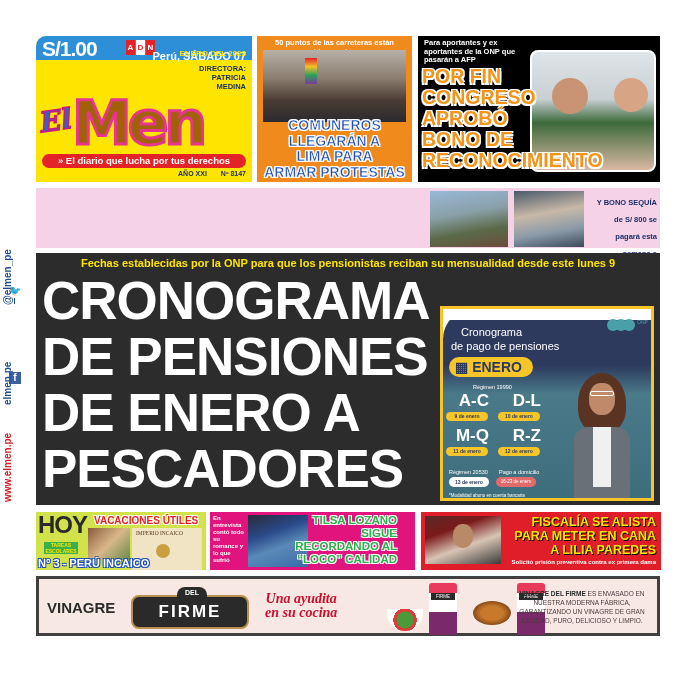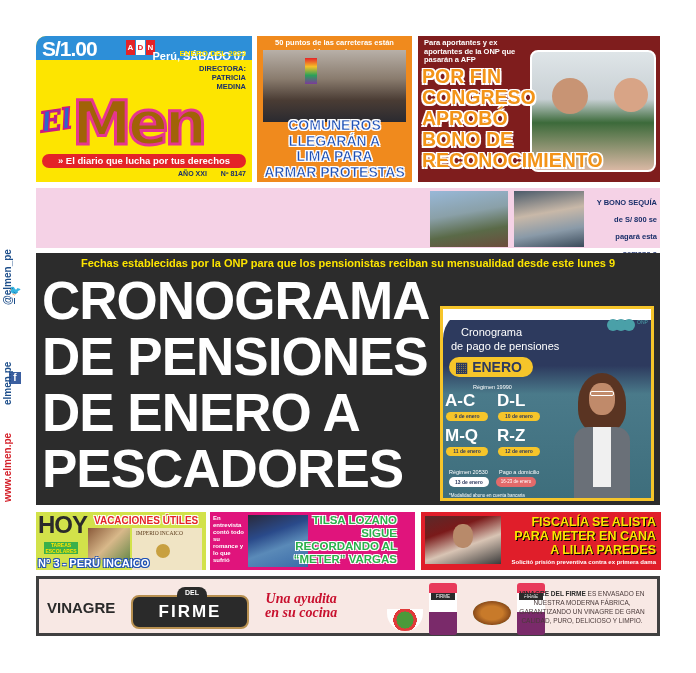--- a/index.html
+++ b/index.html
@@ -31,21 +31,21 @@
 .mast .num span{margin-left:14px}
 
 
 .comu{position:absolute;left:257px;top:36px;width:155px;height:146px;background:#f08a1d}
 .comu .kick{position:absolute;left:0;top:2px;width:155px;text-align:center;color:#fff;font-weight:bold;font-size:7.5px}
 .comu .photo{position:absolute;left:6px;top:14px;width:143px;height:72px;background:linear-gradient(180deg,#b8b0a8 0%,#8a7c6e 40%,#4a3c34 70%,#2a2a30 100%)}
 .comu .photo .flag{position:absolute;left:42px;top:8px;width:12px;height:26px;background:linear-gradient(180deg,#e42328,#f6c028,#2aa05a,#7d3a9a)}
 .comu .head{position:absolute;left:0;top:82px;width:155px;text-align:center;color:#1d4fb5;font-weight:900;font-size:14px;line-height:15.5px;-webkit-text-stroke:0.5px #fff;text-shadow:1px 1px 0 #fff,-1px -1px 0 #fff,1px -1px 0 #fff,-1px 1px 0 #fff}
 
 
-.cong{position:absolute;left:418px;top:36px;width:242px;height:146px;background:#7f1d1d}
+.cong{position:absolute;left:418px;top:36px;width:242px;height:146px;background:#000000}
 .cong .kick{position:absolute;left:6px;top:3px;color:#fff;font-weight:bold;font-size:7.5px;line-height:8.5px;width:110px}
 .cong .photo{position:absolute;left:112px;top:14px;width:126px;height:122px;background:linear-gradient(180deg,#dfe5e8 0%,#c8d0d4 40%,#3c6a3a 60%,#d9b8a4 100%);border-radius:8px;border:2px solid #fff}
 .cong .photo .p1{position:absolute;left:20px;top:26px;width:36px;height:36px;border-radius:50%;background:#c89474}
 .cong .photo .p2{position:absolute;left:82px;top:26px;width:34px;height:34px;border-radius:50%;background:#d8a486}
 .cong .head{position:absolute;left:4px;top:30px;color:#f39418;font-weight:900;font-size:19.5px;line-height:21px;text-shadow:1.5px 1.5px 0 #fff,-1.5px -1.5px 0 #fff,1.5px -1.5px 0 #fff,-1.5px 1.5px 0 #fff;width:236px}
 
 
 .aten{position:absolute;left:36px;top:188px;width:624px;height:60px;background:#f5d2e6}
 .aten .head{position:absolute;left:6px;top:3px;color:#1e9be0;font-weight:900;font-size:24px;line-height:27px;letter-spacing:0.5px;text-shadow:1px 1px 0 #fff,-1px -1px 0 #fff}
 .aten .ph1{position:absolute;left:394px;top:3px;width:78px;height:56px;background:linear-gradient(170deg,#98b8d8 0%,#8aa0a8 40%,#5a6a48 70%,#6c4c3c 100%)}
@@ -58,21 +58,21 @@
 .main .head{position:absolute;left:6px;top:20px;color:#fff;font-weight:900;font-size:53px;line-height:56px;letter-spacing:-1px;white-space:nowrap;z-index:2}
 .inf{position:absolute;left:404px;top:53px;width:214px;height:195px;background:#fff;border:3px solid #f6c52a;overflow:hidden}
 .inf .bg{position:absolute;left:0;top:0;width:100%;height:100%;background:linear-gradient(180deg,#fff 0%,#fff 6%,#2d3a5e 6%,#2d3a5e 30%,#4a7a8a 45%,#3e6e7c 100%);border-radius:30px 0 0 0}
 .inf .logo{position:absolute;right:6px;top:8px;width:38px;height:16px}
 .inf .logo .c{position:absolute;top:2px;width:12px;height:12px;border-radius:50%;background:#4aa0a8}
 .inf .logo .t{position:absolute;left:30px;top:2px;font-size:5px;color:#4aa0a8}
 .inf .t1{position:absolute;left:18px;top:17px;color:#fff;font-size:11px}
 .inf .t2{position:absolute;left:8px;top:31px;color:#fff;font-size:11px}
 .inf .mes{position:absolute;left:6px;top:48px;width:84px;height:20px;background:#f6c52a;border-radius:10px;color:#2d3a5e;font-weight:bold;font-size:14px;line-height:20px;padding-left:6px}
 .inf .reg1{position:absolute;left:30px;top:75px;color:#fff;font-size:5.5px}
-.inf .grp{position:absolute;color:#fff;font-weight:bold;font-size:17px;text-align:left;width:44px}
+.inf .grp{position:absolute;color:#fff;font-weight:bold;font-size:17px;text-align:right;width:44px}
 .inf .pill{position:absolute;height:9px;width:42px;background:#f6c52a;border-radius:5px;color:#2d3a5e;font-size:5px;line-height:9px;text-align:center;font-weight:bold}
 .inf .reg2{position:absolute;left:6px;top:160px;color:#fff;font-size:5.5px}
 .inf .pago{position:absolute;left:56px;top:160px;color:#fff;font-size:5.5px}
 .inf .pill2{position:absolute;left:6px;top:168px;width:40px;height:10px;background:#fff;border-radius:5px;color:#2d3a5e;font-size:5px;line-height:10px;text-align:center;font-weight:bold}
 .inf .pill3{position:absolute;left:53px;top:168px;width:40px;height:10px;background:#e36a6a;border-radius:5px;color:#fff;font-size:4.5px;line-height:10px;text-align:center}
 .inf .foot{position:absolute;left:6px;top:184px;color:#fff;font-size:4.5px}
 .inf .woman{position:absolute;left:125px;top:60px;width:70px;height:135px}
 .inf .woman .hair{position:absolute;left:10px;top:4px;width:48px;height:60px;border-radius:50% 50% 40% 40%;background:#5a3422}
 .inf .woman .face{position:absolute;left:21px;top:14px;width:26px;height:32px;border-radius:45%;background:#c08a6a}
 .inf .woman .glasses{position:absolute;left:22px;top:22px;width:24px;height:5px;border:1px solid #fff;border-radius:2px}
@@ -241,21 +241,21 @@
     <span class="num">N° 3 - PERÚ INCAICO</span>
   </div>
 
   <div class="tilsa">
     <div class="note">En entrevista contó todo su romance y lo que sufrió</div>
     <div class="photo"></div>
     <div class="head">
       <div>TILSA LOZANO</div>
       <div>SIGUE</div>
       <div>RECORDANDO AL</div>
-      <div>“METER” VARGAS</div>
+      <div>“LOCO” CALIDAD</div>
     </div>
   </div>
 
   <div class="fisc">
     <div class="photo">
         <div class="face"></div>
       </div>
     <div class="head">
       <div>FISCALÍA SE ALISTA</div>
       <div>PARA METER EN CANA</div>

